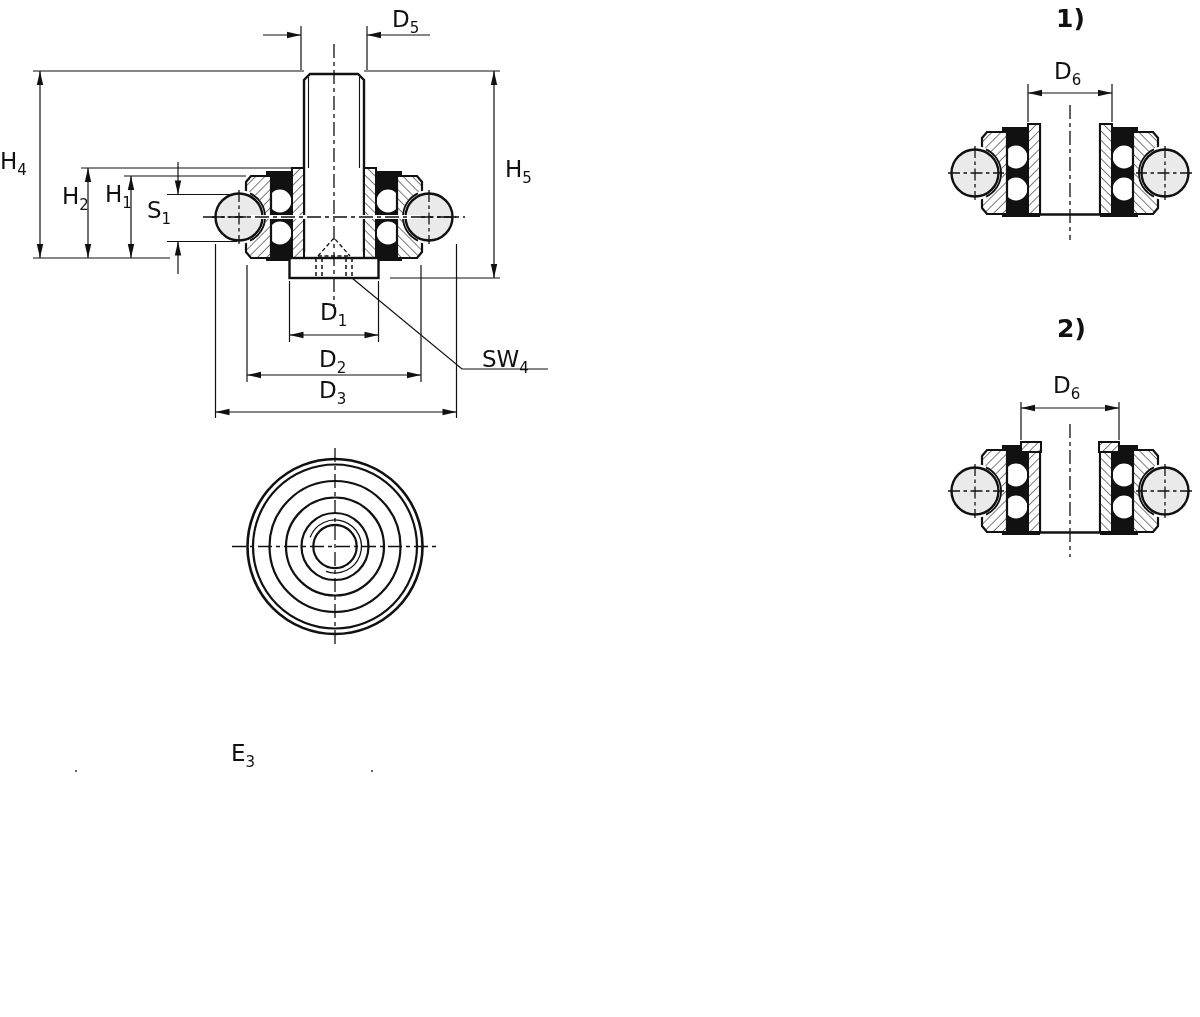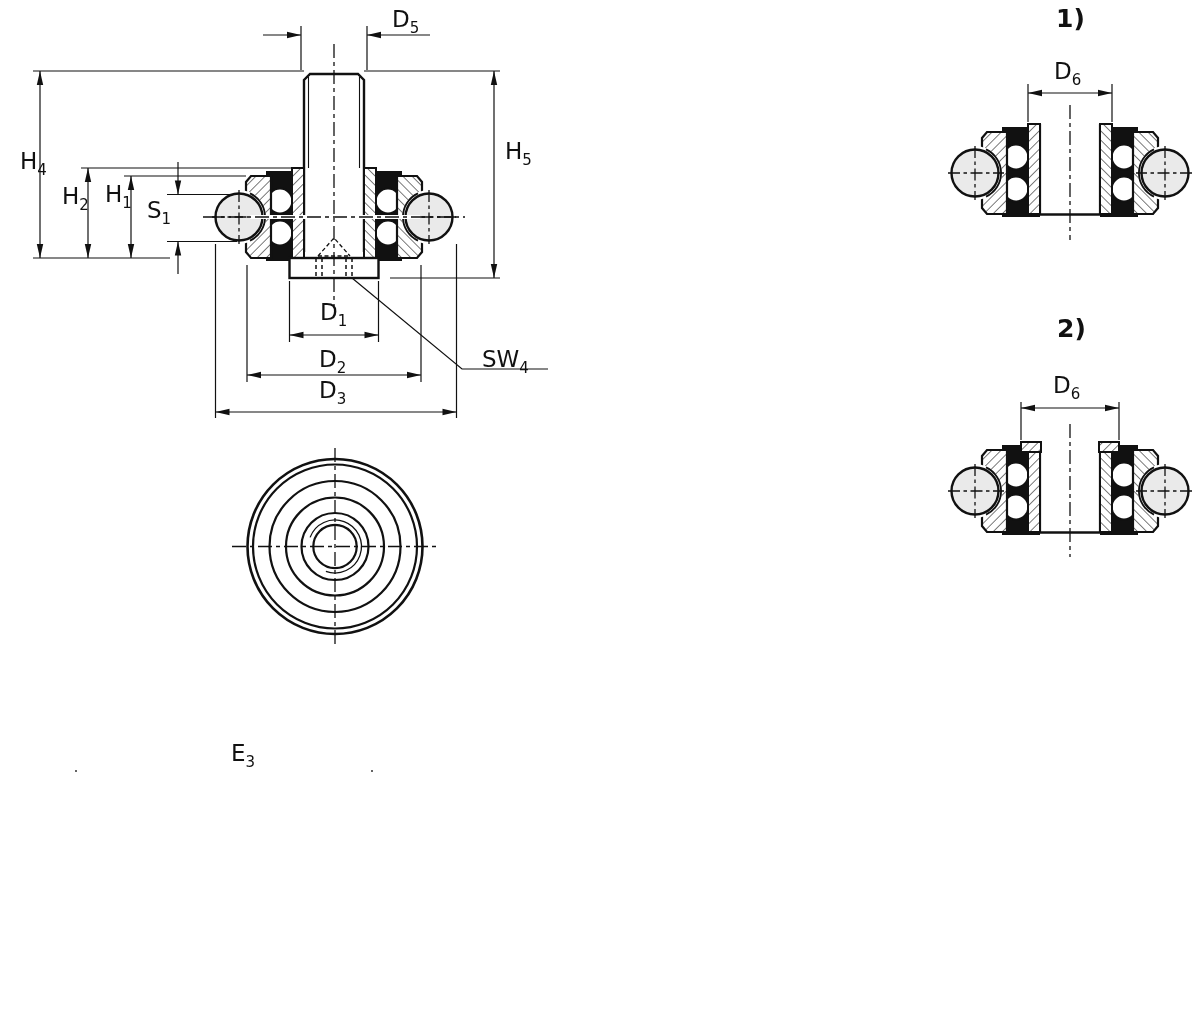--- a/index.html
+++ b/index.html
@@ -264,25 +264,25 @@
       <line x1="225.5" y1="845" x2="225.5" y2="1013" stroke="#111" stroke-width="1.3" stroke-dasharray="14 4 4 4"></line>
     </g>
 
     <g stroke="#111" stroke-width="1.2" fill="none">
       <line x1="76" y1="779" x2="372" y2="779" marker-start="url(#ar)" marker-end="url(#ar)"></line>
     </g>
   </g>
 </svg>
 
 <div class="lbl" style="left:392px;top:8px"><span>D</span><span class="s">5</span></div>
-<div class="lbl" style="left:20px;top:150px"><span>H</span><span class="s">4</span></div>
+<div class="lbl" style="left:0;top:150px"><span>H</span><span class="s">4</span></div>
 <div class="lbl" style="left:62px;top:185px"><span>H</span><span class="s">2</span></div>
 <div class="lbl" style="left:105px;top:183px"><span>H</span><span class="s">1</span></div>
 <div class="lbl" style="left:147px;top:199px"><span>S</span><span class="s">1</span></div>
-<div class="lbl" style="left:505px;top:140px"><span>H</span><span class="s">5</span></div>
+<div class="lbl" style="left:505px;top:158px"><span>H</span><span class="s">5</span></div>
 <div class="lbl" style="left:320px;top:301px"><span>D</span><span class="s">1</span></div>
 <div class="lbl" style="left:319px;top:348px"><span>D</span><span class="s">2</span></div>
 <div class="lbl" style="left:319px;top:379px"><span>D</span><span class="s">3</span></div>
 <div class="lbl" style="left:482px;top:348px"><span>SW</span><span class="s">4</span></div>
 <div class="lbl" style="left:231px;top:742px"><span>E</span><span class="s">3</span></div>
 <div class="lbl bold" style="left:1056px;top:6px"><span>1)</span></div>
 <div class="lbl" style="left:1054px;top:60px"><span>D</span><span class="s">6</span></div>
 <div class="lbl bold" style="left:1057px;top:316px"><span>2)</span></div>
 <div class="lbl" style="left:1053px;top:374px"><span>D</span><span class="s">6</span></div>
 

